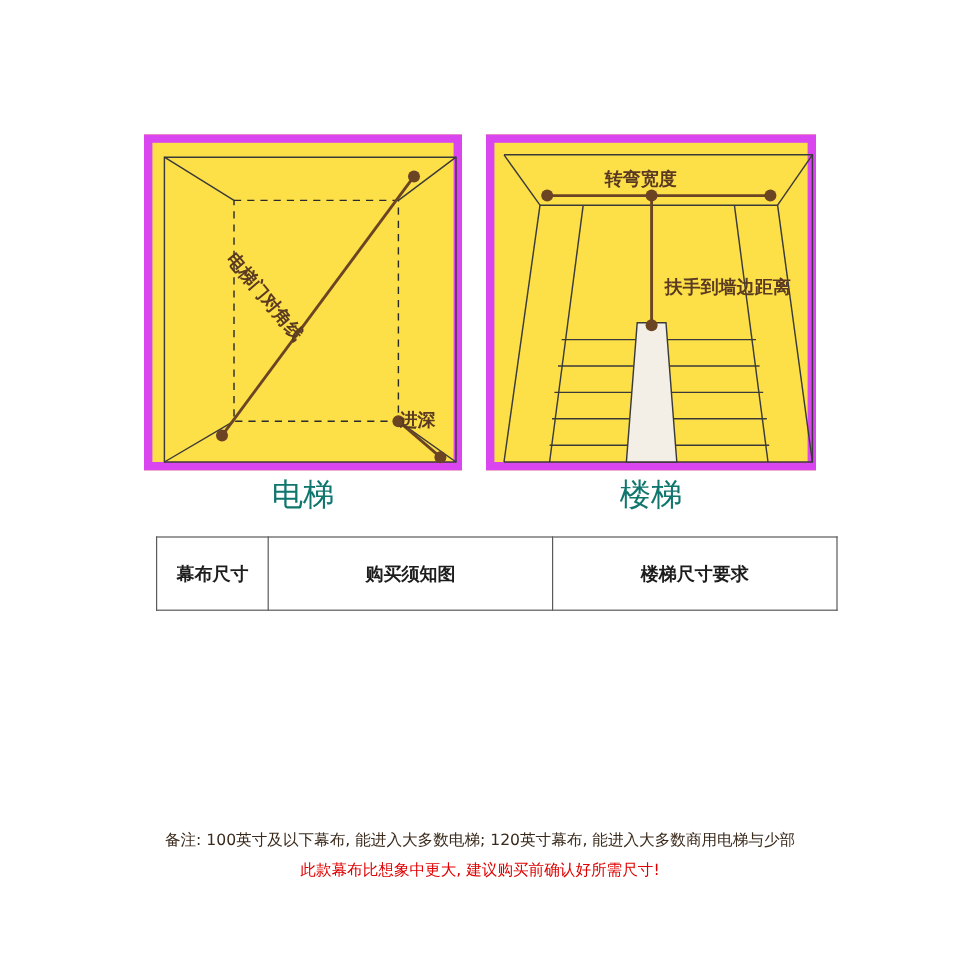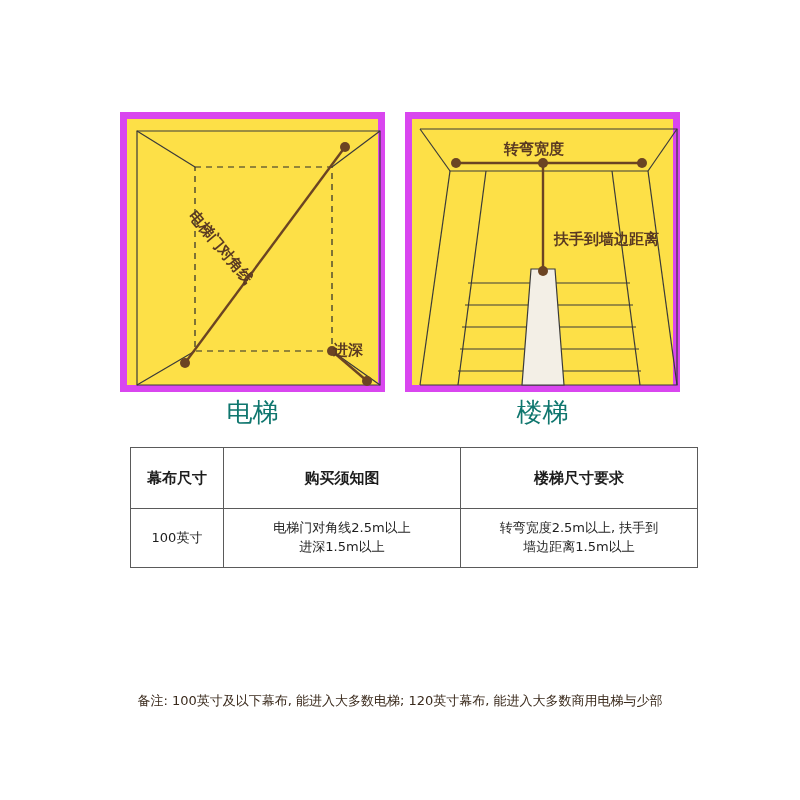--- a/index.html
+++ b/index.html
@@ -212,25 +212,21 @@
 
   <table class="spec-table">
     <thead>
       <tr>
         <th class="col-size">幕布尺寸</th>
         <th class="col-ele">购买须知图</th>
         <th class="col-sta">楼梯尺寸要求</th>
       </tr>
     </thead>
     <tbody>
-      <tr>
-        <td class="cell-size">100英寸</td>
-        <td class="multiline">电梯门对角线2.5m以上<br>进深1.5m以上</td>
-        <td class="multiline">转弯宽度2.5m以上, 扶手到<br>墙边距离1.5m以上</td>
-      </tr>
     </tbody>
   </table>
 
   <div class="notes">
     <span class="l1">备注: 100英寸及以下幕布, 能进入大多数电梯; 120英寸幕布, 能进入大多数商用电梯与少部</span>
+    <span class="warn">此款幕布比想象中更大, 建议购买前确认好所需尺寸!</span>
   </div>
 
 </div>
 
 </body></html>

